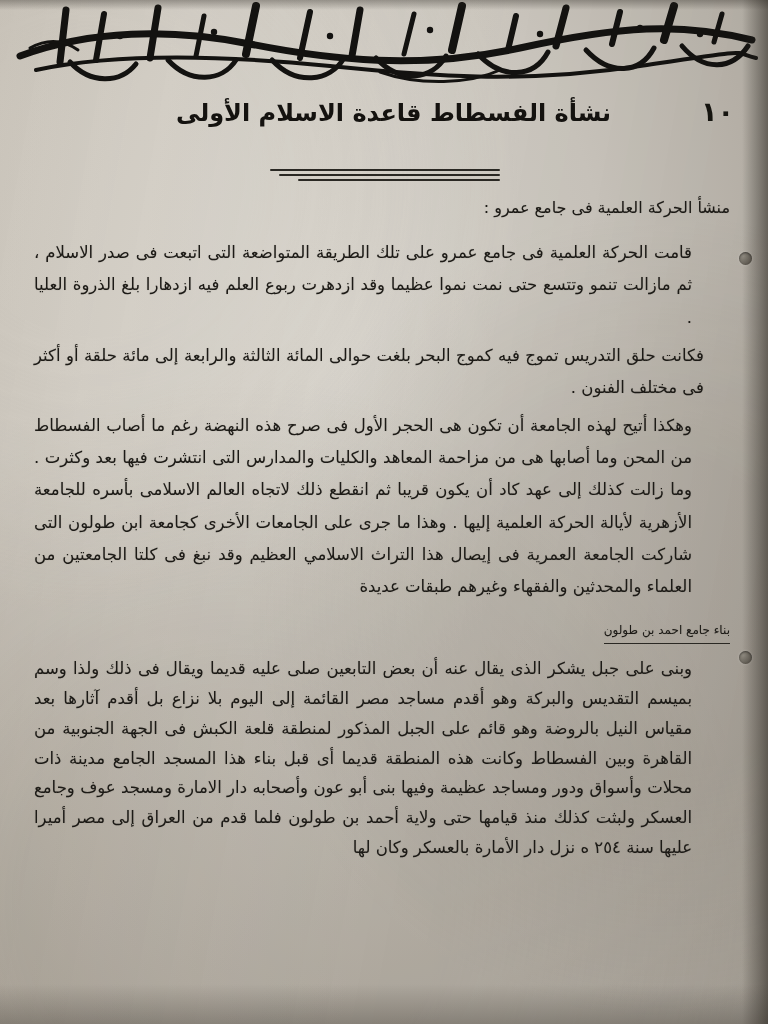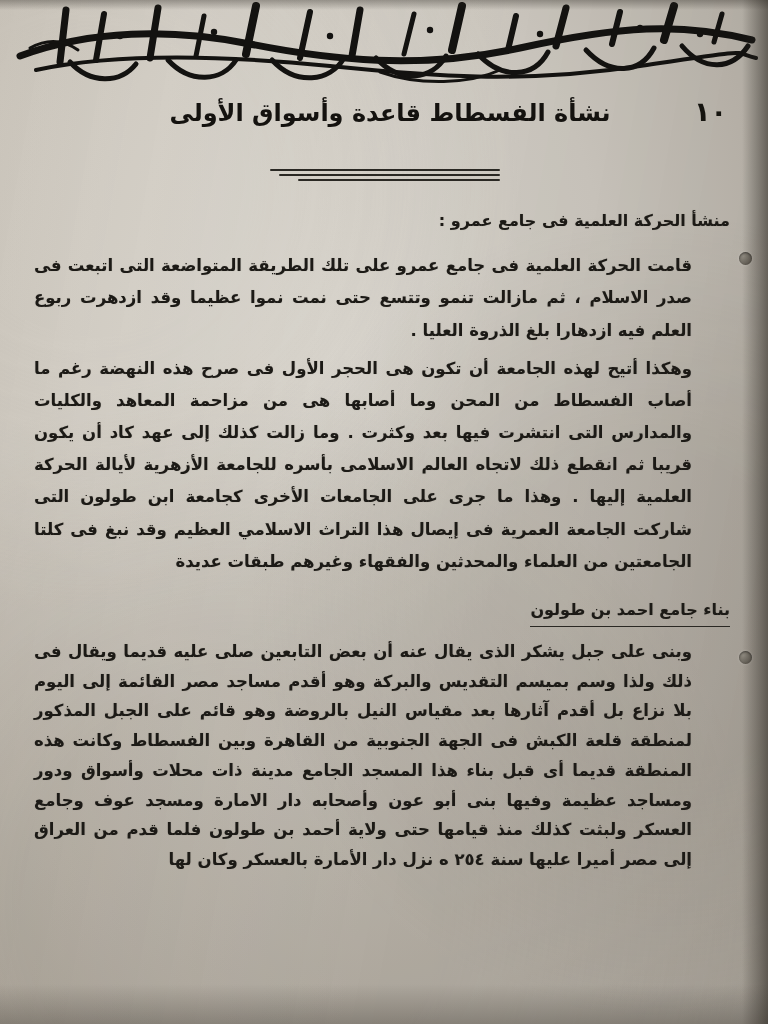--- a/index.html
+++ b/index.html
@@ -86,21 +86,21 @@
     justify-content: flex-start;
     gap: 18px;
   }
   .page-number {
     font-family: "DejaVu Sans", sans-serif;
     font-size: 27px;
     font-weight: 700;
     letter-spacing: 1px;
     color: #15140f;
     flex: 0 0 auto;
-    margin-right: 7px;
+    margin-right: 0;
   }
   .doc-title {
     font-family: "DejaVu Sans", sans-serif;
     font-size: 24px;
     font-weight: 700;
     color: #14120f;
     letter-spacing: 0px;
     flex: 1 1 auto;
     text-align: center;
     padding-left: 70px;
@@ -118,26 +118,25 @@
     background: #2a2823;
     margin: 3px 0;
     border-radius: 1px;
   }
   .rule-group .r.r2 { width: 96%; margin-left: 2%; }
   .rule-group .r.r3 { width: 88%; margin-left: 6%; }
 
   
   .body {
     position: absolute;
-    top: 205px;
+    top: 192px;
     right: 38px;
     left: 34px;
     text-align: justify;
     text-align-last: right;
-    font-weight: bold;
   }
   p, .sideheading, .lead {
     margin: 0;
     font-size: 16.5px;
     line-height: 1.95;
     color: #1c1a16;
     font-family: "DejaVu Sans", sans-serif;
     text-shadow: 0 0 1px rgba(50,46,40,0.25);
   }
   .lead {
@@ -148,21 +147,21 @@
   .para {
     margin-bottom: 6px;
     text-indent: 0;
   }
   .para.indented { padding-right: 38px; }
   .para.indented2 { padding-right: 26px; }
 
   .sideheading {
     margin-top: 10px;
     margin-bottom: 2px;
-    font-size: 16px;
+    font-size: 12px;
     display: inline-block;
     border-bottom: 1.4px solid #2a2823;
     padding-bottom: 1px;
   }
   .sideheading-wrap { text-align: right; }
 
   .block-gap { height: 8px; }
 
   .tight { line-height: 1.8; }
   .bottom-block p { margin-bottom: 2px; }
@@ -211,34 +210,35 @@
         <circle cx="700" cy="34" r="3.2" fill="#131210" stroke="none"></circle>
 
         <path d="M30 48 C 48 38, 64 40, 78 50" stroke-width="3"></path>
         <path d="M380 72 C 420 86, 470 84, 500 70" stroke-width="3"></path>
       </g>
     </svg>
   </div>
 
   <div class="title-row">
     <div class="page-number">١٠</div>
-    <div class="doc-title">نشأة الفسطاط قاعدة وأسواق الأولى</div>
+    <div class="doc-title">نشأة الفسطاط قاعدة الاسلام الأولى</div>
   </div>
 
   <div class="rule-group">
     <div class="r r1"></div>
     <div class="r r2"></div>
     <div class="r r3"></div>
   </div>
 
   <div class="body">
 
     <div class="lead">منشأ الحركة العلمية فى جامع عمرو :</div>
 
     <p class="para indented">قامت الحركة العلمية فى جامع عمرو على تلك الطريقة المتواضعة التى اتبعت فى صدر الاسلام ، ثم مازالت تنمو وتتسع حتى نمت نموا عظيما وقد ازدهرت ربوع العلم فيه ازدهارا بلغ الذروة العليا .</p>
+    <p class="para indented2">فكانت حلق التدريس تموج فيه كموج البحر بلغت حوالى المائة الثالثة والرابعة إلى مائة حلقة أو أكثر فى مختلف الفنون .</p>
     <p class="para indented">وهكذا أتيح لهذه الجامعة أن تكون هى الحجر الأول فى صرح هذه النهضة رغم ما أصاب الفسطاط من المحن وما أصابها هى من مزاحمة المعاهد والكليات والمدارس التى انتشرت فيها بعد وكثرت . وما زالت كذلك إلى عهد كاد أن يكون قريبا ثم انقطع ذلك لاتجاه العالم الاسلامى بأسره للجامعة الأزهرية لأيالة الحركة العلمية إليها . وهذا ما جرى على الجامعات الأخرى كجامعة ابن طولون التى شاركت الجامعة العمرية فى إيصال هذا التراث الاسلامي العظيم وقد نبغ فى كلتا الجامعتين من العلماء والمحدثين والفقهاء وغيرهم طبقات عديدة</p>
 
     <div class="sideheading-wrap">
       <div class="sideheading">بناء جامع احمد بن طولون</div>
     </div>
 
     <div class="block-gap"></div>
 
     <div class="bottom-block">
       <p class="para indented tight">وبنى على جبل يشكر الذى يقال عنه أن بعض التابعين صلى عليه قديما ويقال فى ذلك ولذا وسم بميسم التقديس والبركة وهو أقدم مساجد مصر القائمة إلى اليوم بلا نزاع بل أقدم آثارها بعد مقياس النيل بالروضة وهو قائم على الجبل المذكور لمنطقة قلعة الكبش فى الجهة الجنوبية من القاهرة وبين الفسطاط وكانت هذه المنطقة قديما أى قبل بناء هذا المسجد الجامع مدينة ذات محلات وأسواق ودور ومساجد عظيمة وفيها بنى أبو عون وأصحابه دار الامارة ومسجد عوف وجامع العسكر ولبثت كذلك منذ قيامها حتى ولاية أحمد بن طولون فلما قدم من العراق إلى مصر أميرا عليها سنة ٢٥٤ ه نزل دار الأمارة بالعسكر وكان لها</p>

